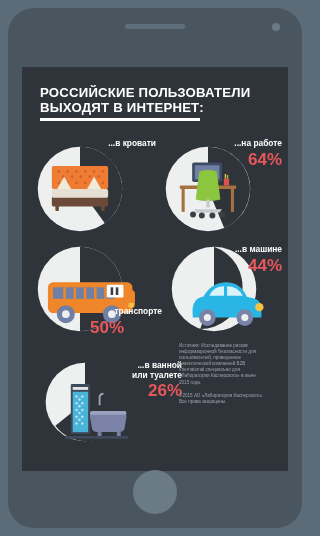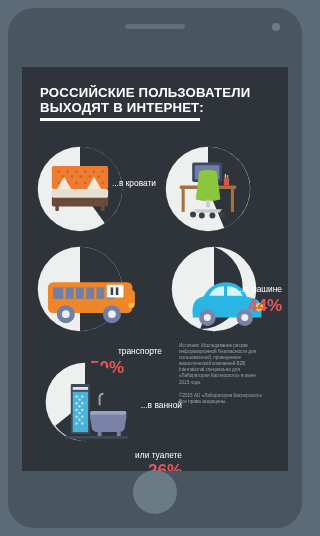--- a/index.html
+++ b/index.html
@@ -69,24 +69,23 @@
   .chart-wrap svg { display: block; }
   .icon-layer {
     position: absolute; left: 0; top: 0;
     width: 100%; height: 100%;
     pointer-events: none;
   }
   .labels { position: absolute; text-align: right; }
   .cap {
     color: #ffffff;
     font-size: 8.4px;
-    font-weight: normal;
+    font-weight: bold;
     line-height: 9.6px;
     white-space: nowrap;
-    margin-top: 40px;
   }
   .pct {
     color: #e8575b;
     font-size: 17px;
     font-weight: bold;
     line-height: 19px;
     margin-top: 1px;
   }
   .labels-left { text-align: left; }
 
@@ -211,20 +210,24 @@
 
           <rect x="48" y="62" width="4" height="9" fill="#c9ccce"></rect>
 
           <path d="M34 73 L66 73 L63 77 L37 77 Z" fill="#c9ccce"></path>
           <circle cx="33" cy="79" r="3.4" fill="#3a4046"></circle>
           <circle cx="43" cy="80" r="3.4" fill="#3a4046"></circle>
           <circle cx="55" cy="80" r="3.4" fill="#3a4046"></circle>
           <circle cx="66" cy="79" r="3.4" fill="#3a4046"></circle>
         </svg>
       </div>
+      <div class="labels" style="right:2px; top:0px;">
+        <div class="cap">...на работе</div>
+        <div class="pct">64%</div>
+      </div>
     </div>
 
     <div class="cell" style="left:8px; top:178px; width:136px; height:110px;">
       <div class="chart-wrap" style="left:6px; top:0px;">
         <svg width="88" height="88" viewBox="0 0 100 100">
           <circle cx="50" cy="50" r="48" fill="#eef0f0"></circle>
           <path d="M50 50 L50 2 A48 48 0 0 1 50 98 Z" fill="#2e343a"></path>
         </svg>
         <svg class="icon-layer" viewBox="0 0 100 100" style="width:128px;height:128px;left:-6px;top:-14px;">
 

